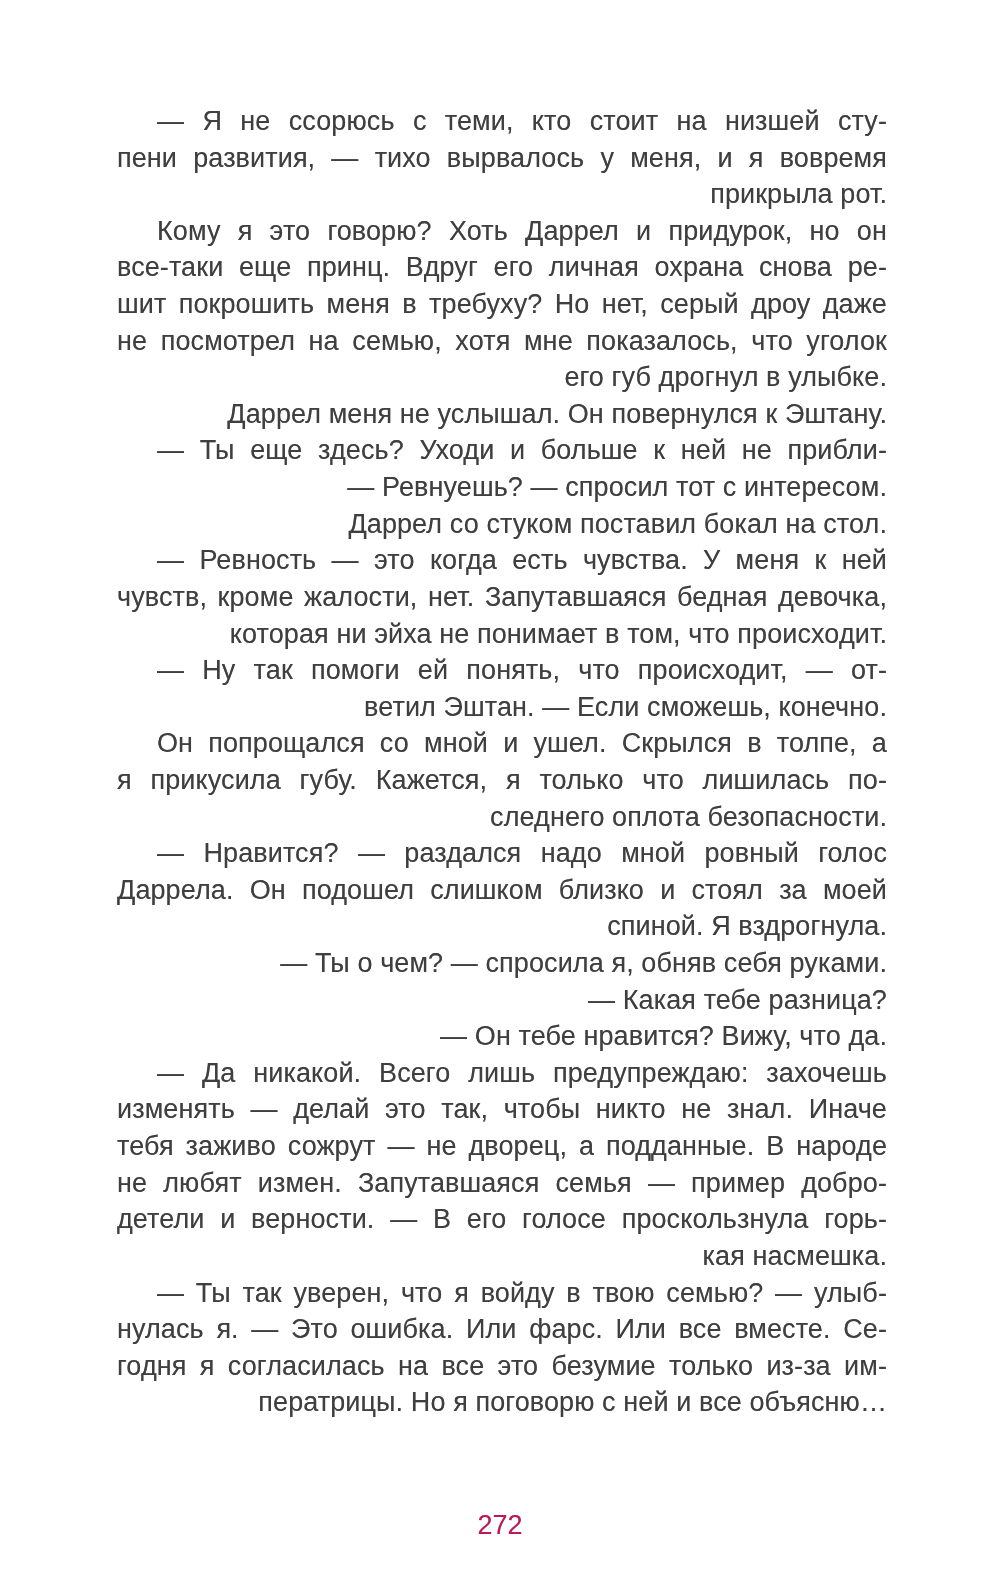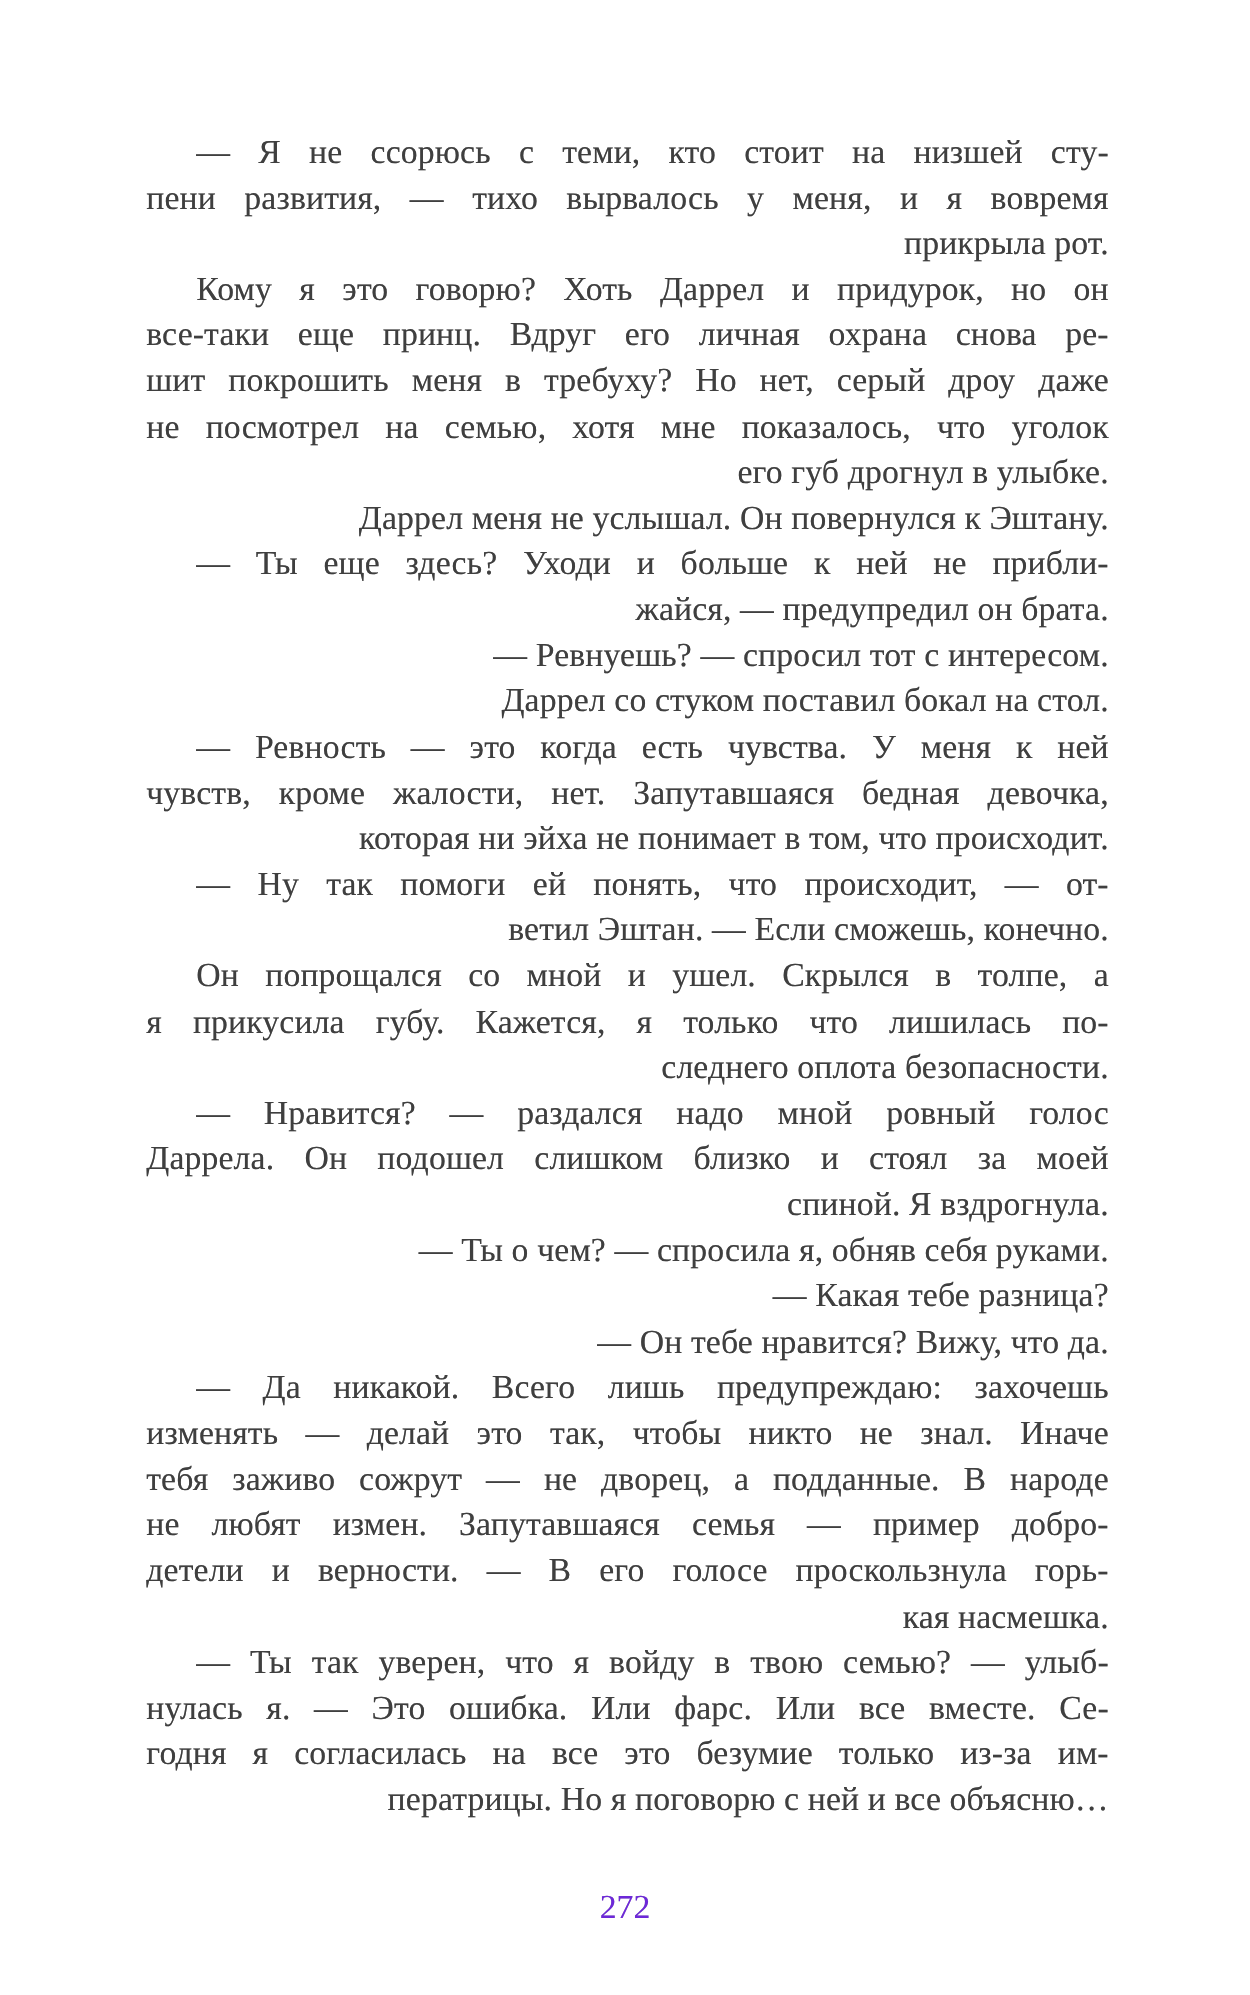--- a/index.html
+++ b/index.html
@@ -6,21 +6,21 @@
   html, body {
     margin: 0;
     padding: 0;
     background: #ffffff;
   }
   .page {
     position: relative;
     width: 924px;
     height: 1596px;
     background: #ffffff;
-    font-family: Liberation Serif, serif;
+    font-family: Liberation Sans, sans-serif;
     color: #3f3f3f;
     overflow: hidden;
   }
   .text-block {
     position: absolute;
     left: 117px;
     top: 103px;
     width: 770px;
   }
   .line {
@@ -39,40 +39,39 @@
   .line.indent {
     padding-left: 40px;
   }
   .page-number {
     position: absolute;
     top: 1510px;
     left: 0;
     width: 1000px;
     text-align: center;
     font-size: 27px;
-    color: #6d28d9;
+    color: #be185d;
     text-shadow: 0 0 0.45px rgba(120,120,120,0.5);
   }
 </style>
 </head>
 <body>
 
 <div class="page">
   <div class="text-block">
       <div class="line indent justify">— Я не ссорюсь с теми, кто стоит на низшей сту-</div>
       <div class="line justify">пени развития, — тихо вырвалось у меня, и я вовремя</div>
       <div class="line">прикрыла рот.</div>
       <div class="line indent justify">Кому я это говорю? Хоть Даррел и придурок, но он</div>
       <div class="line justify">все-таки еще принц. Вдруг его личная охрана снова ре-</div>
       <div class="line justify">шит покрошить меня в требуху? Но нет, серый дроу даже</div>
       <div class="line justify">не посмотрел на семью, хотя мне показалось, что уголок</div>
       <div class="line">его губ дрогнул в улыбке.</div>
       <div class="line indent">Даррел меня не услышал. Он повернулся к Эштану.</div>
       <div class="line indent justify">— Ты еще здесь? Уходи и больше к ней не прибли-</div>
-      <div class="line">жайся, — предупредил он брата.</div>
       <div class="line indent">— Ревнуешь? — спросил тот с интересом.</div>
       <div class="line indent">Даррел со стуком поставил бокал на стол.</div>
       <div class="line indent justify">— Ревность — это когда есть чувства. У меня к ней</div>
       <div class="line justify">чувств, кроме жалости, нет. Запутавшаяся бедная девочка,</div>
       <div class="line">которая ни эйха не понимает в том, что происходит.</div>
       <div class="line indent justify">— Ну так помоги ей понять, что происходит, — от-</div>
       <div class="line">ветил Эштан. — Если сможешь, конечно.</div>
       <div class="line indent justify">Он попрощался со мной и ушел. Скрылся в толпе, а</div>
       <div class="line justify">я прикусила губу. Кажется, я только что лишилась по-</div>
       <div class="line">следнего оплота безопасности.</div>

